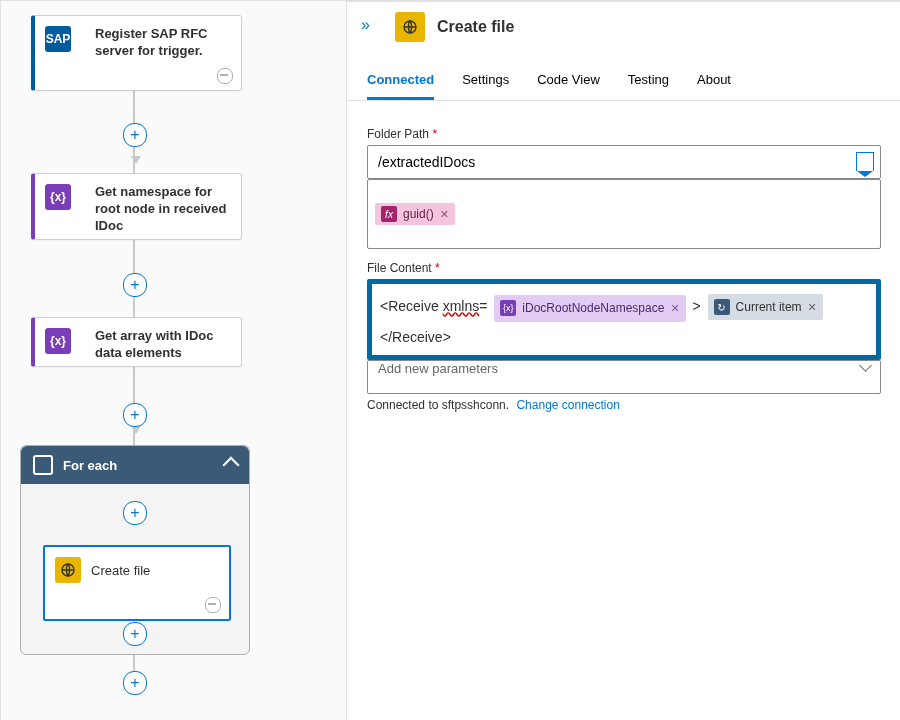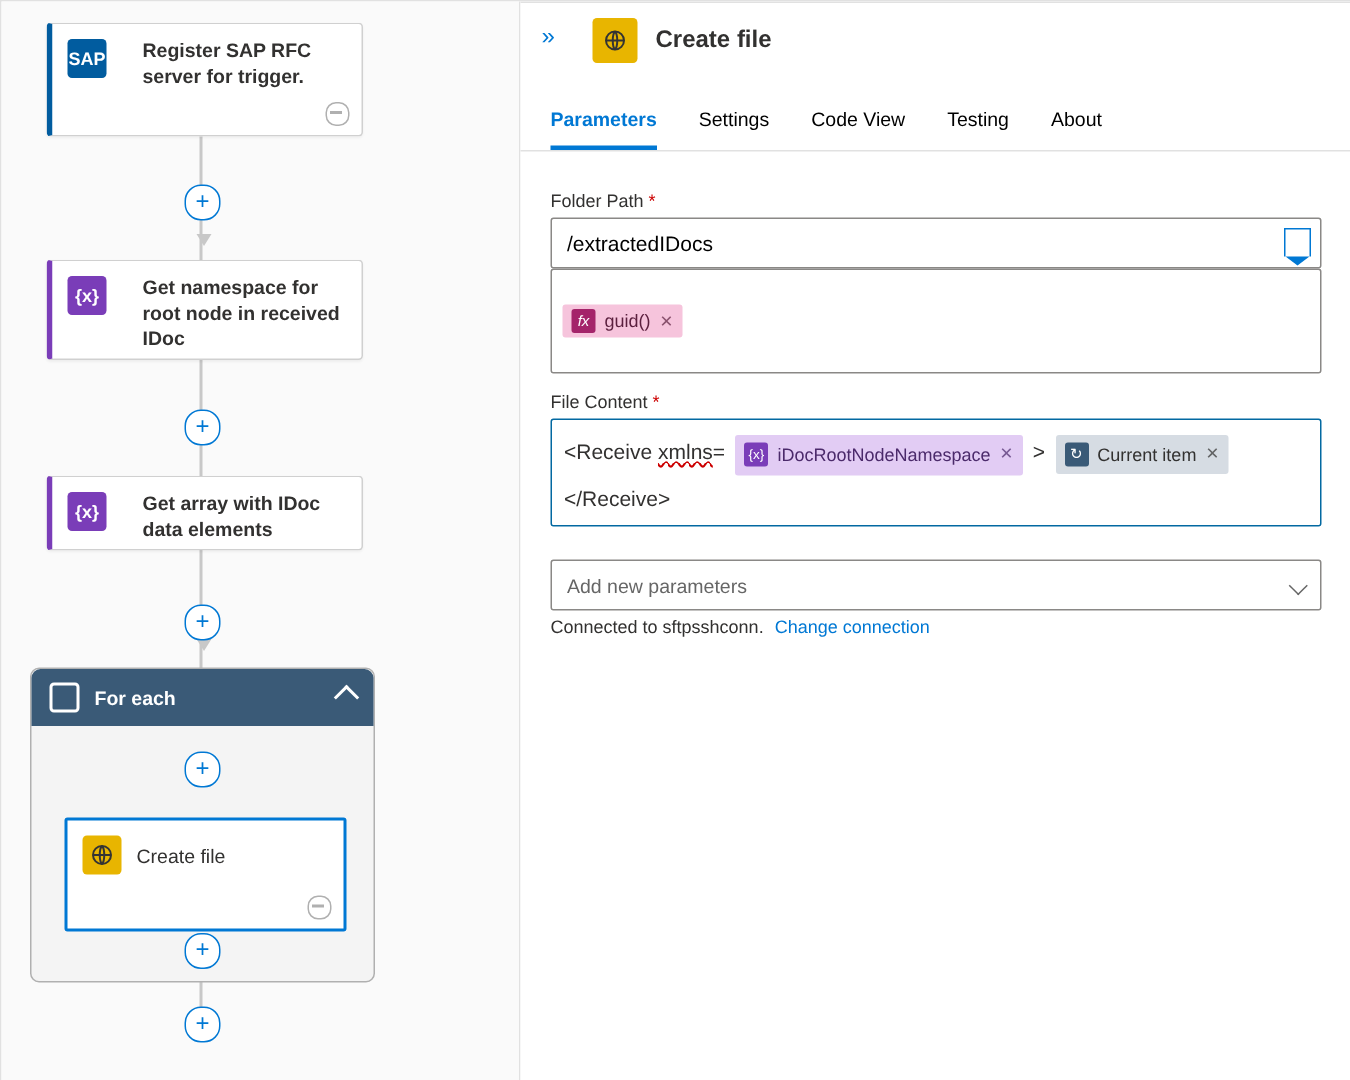--- a/index.html
+++ b/index.html
@@ -49,23 +49,23 @@
 .bookmark{position:absolute;right:6px;top:6px;width:16px;height:18px;border:1.5px solid #0078d4;border-bottom:none;cursor:pointer}
 .bookmark:after{content:"";position:absolute;bottom:-6px;left:0;width:0;height:0;border-left:8px solid transparent;border-right:8px solid transparent;border-top:6px solid #0078d4}
 .token{display:inline-flex;align-items:center;gap:6px;border-radius:2px;padding:3px 6px;margin:4px 3px;font-size:12px}
 .token .x{cursor:pointer;opacity:0.7;font-size:11px}
 .tok-fx{background:#f6c4dc;color:#5b1f3e}
 .tok-fx .tic{background:#a4246a;color:#fff;width:16px;height:16px;border-radius:2px;display:flex;align-items:center;justify-content:center;font-style:italic;font-size:10px}
 .tok-var{background:#e2ccf4;color:#4b2a6b}
 .tok-var .tic{background:#7a3db8;color:#fff;width:16px;height:16px;border-radius:2px;display:flex;align-items:center;justify-content:center;font-size:9px}
 .tok-loop{background:#d6dce3}
 .tok-loop .tic{background:#3a5a77;color:#fff;width:16px;height:16px;border-radius:2px;display:flex;align-items:center;justify-content:center;font-size:10px}
-.contentbox{border:1px solid #0369a1;border-radius:2px;padding:6px 8px;font-size:14px;line-height:1.7}
+.contentbox{border:5px solid #0369a1;border-radius:2px;padding:6px 8px;font-size:14px;line-height:1.7}
 .underline-wavy{text-decoration:underline wavy #c00}
-.addparam{border:1px solid #8a8886;border-radius:2px;height:32px;display:flex;align-items:center;justify-content:space-between;padding:0 10px;margin-top:22px;cursor:pointer;color:#666}
+.addparam{border:1px solid #8a8886;border-radius:2px;height:32px;display:flex;justify-content:space-between;padding:0 10px;cursor:pointer;color:#666}
 .chev-down{width:8px;height:8px;border-right:1.5px solid #666;border-bottom:1.5px solid #666;transform:rotate(45deg)}
 .conn{font-size:12px;margin-top:4px}
 .conn a{color:#0078d4;text-decoration:none;margin-left:4px;cursor:pointer}
 </style>
 </head>
 <body>
 
 <div class="canvas">
 
   <div class="left">
@@ -136,21 +136,21 @@
       <div class="ic sftp">
         <svg viewBox="0 0 24 24" fill="none" stroke="#333" stroke-width="2">
             <circle cx="12" cy="12" r="9"></circle>
             <path d="M3 12h18M12 3c3 3 3 15 0 18M12 3c-3 3-3 15 0 18"></path>
           </svg>
       </div>
       <div class="panel-title">Create file</div>
     </div>
 
     <div class="tabs">
-      <div class="tab active">Parameters</div>
+      <div class="tab active">Connected</div>
       <div class="tab">Settings</div>
       <div class="tab">Code View</div>
       <div class="tab">Testing</div>
       <div class="tab">About</div>
     </div>
 
     <div class="form">
 
       <div class="field-label">
         <span>Folder Path</span> <span class="req">*</span>

